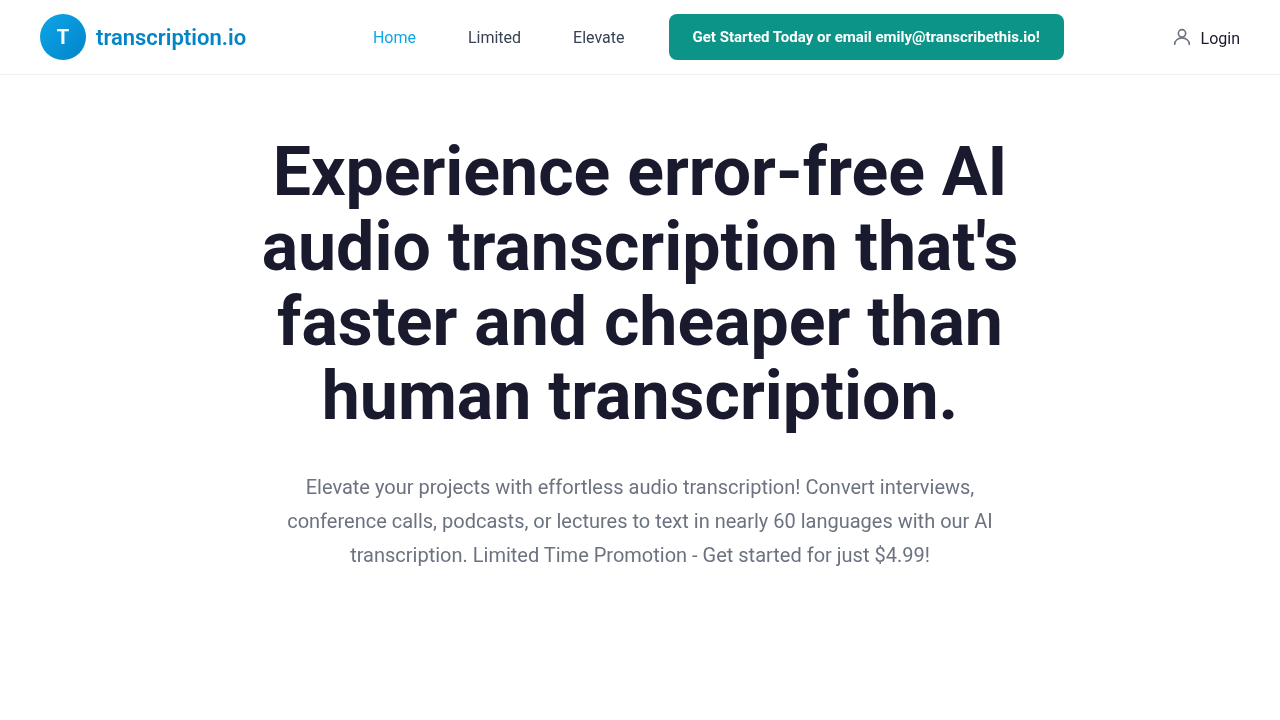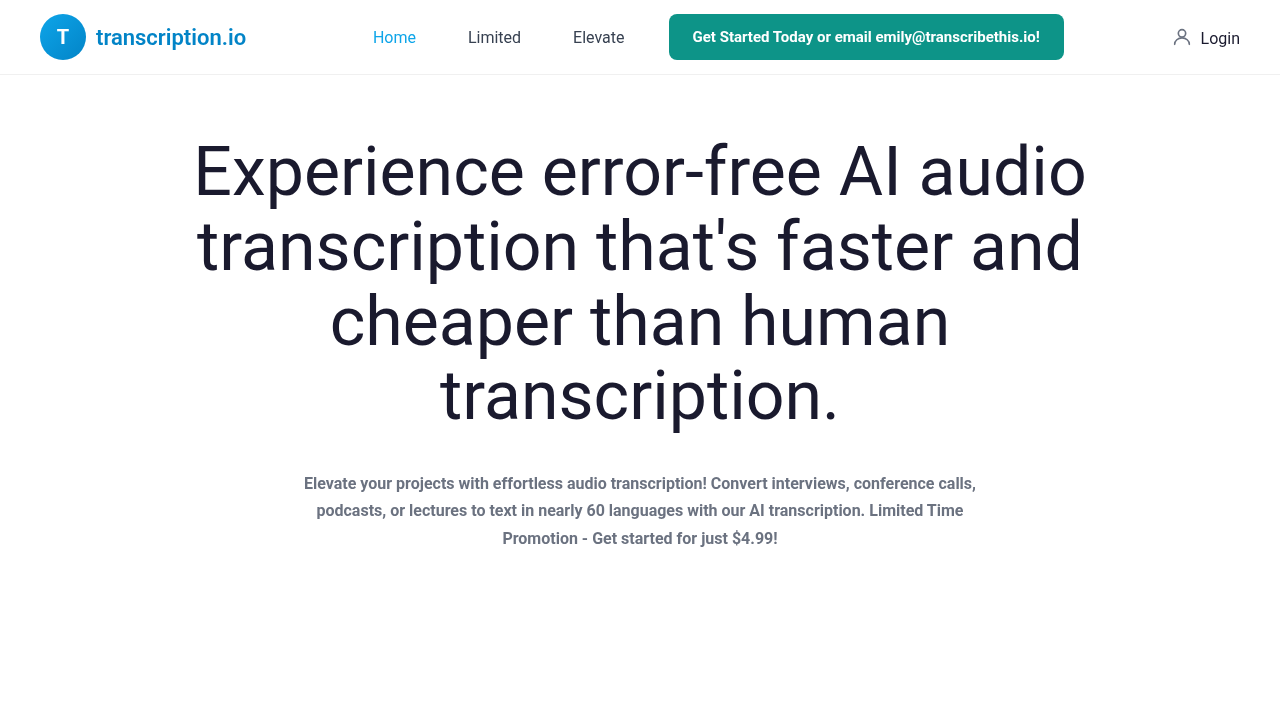--- a/index.html
+++ b/index.html
@@ -67,41 +67,40 @@
     .hero {
       display: flex;
       flex-direction: column;
       align-items: center;
       text-align: center;
       padding: 60px 120px 40px;
     }
 
     .hero-title {
       font-size: 68px;
-      font-weight: 400;
+      font-weight: 700;
       color: #1a1a2e;
       line-height: 1.1;
       margin-bottom: 36px;
       max-width: 900px;
     }
 
     .hero-subtitle {
       font-size: 20px;
       color: #6b7280;
       line-height: 1.7;
       max-width: 680px;
       margin-bottom: 28px;
     }
 
     .hero-body {
-      font-size: 16px;
+      font-size: 20px;
       color: #6b7280;
       line-height: 1.7;
       max-width: 720px;
-      font-weight: bold;
     }
 
     
     .header-inner {
       display: flex;
       align-items: center;
       justify-content: space-between;
       padding: 14px 40px;
       border-bottom: 1px solid #f0f0f0;
       width: 100%;

